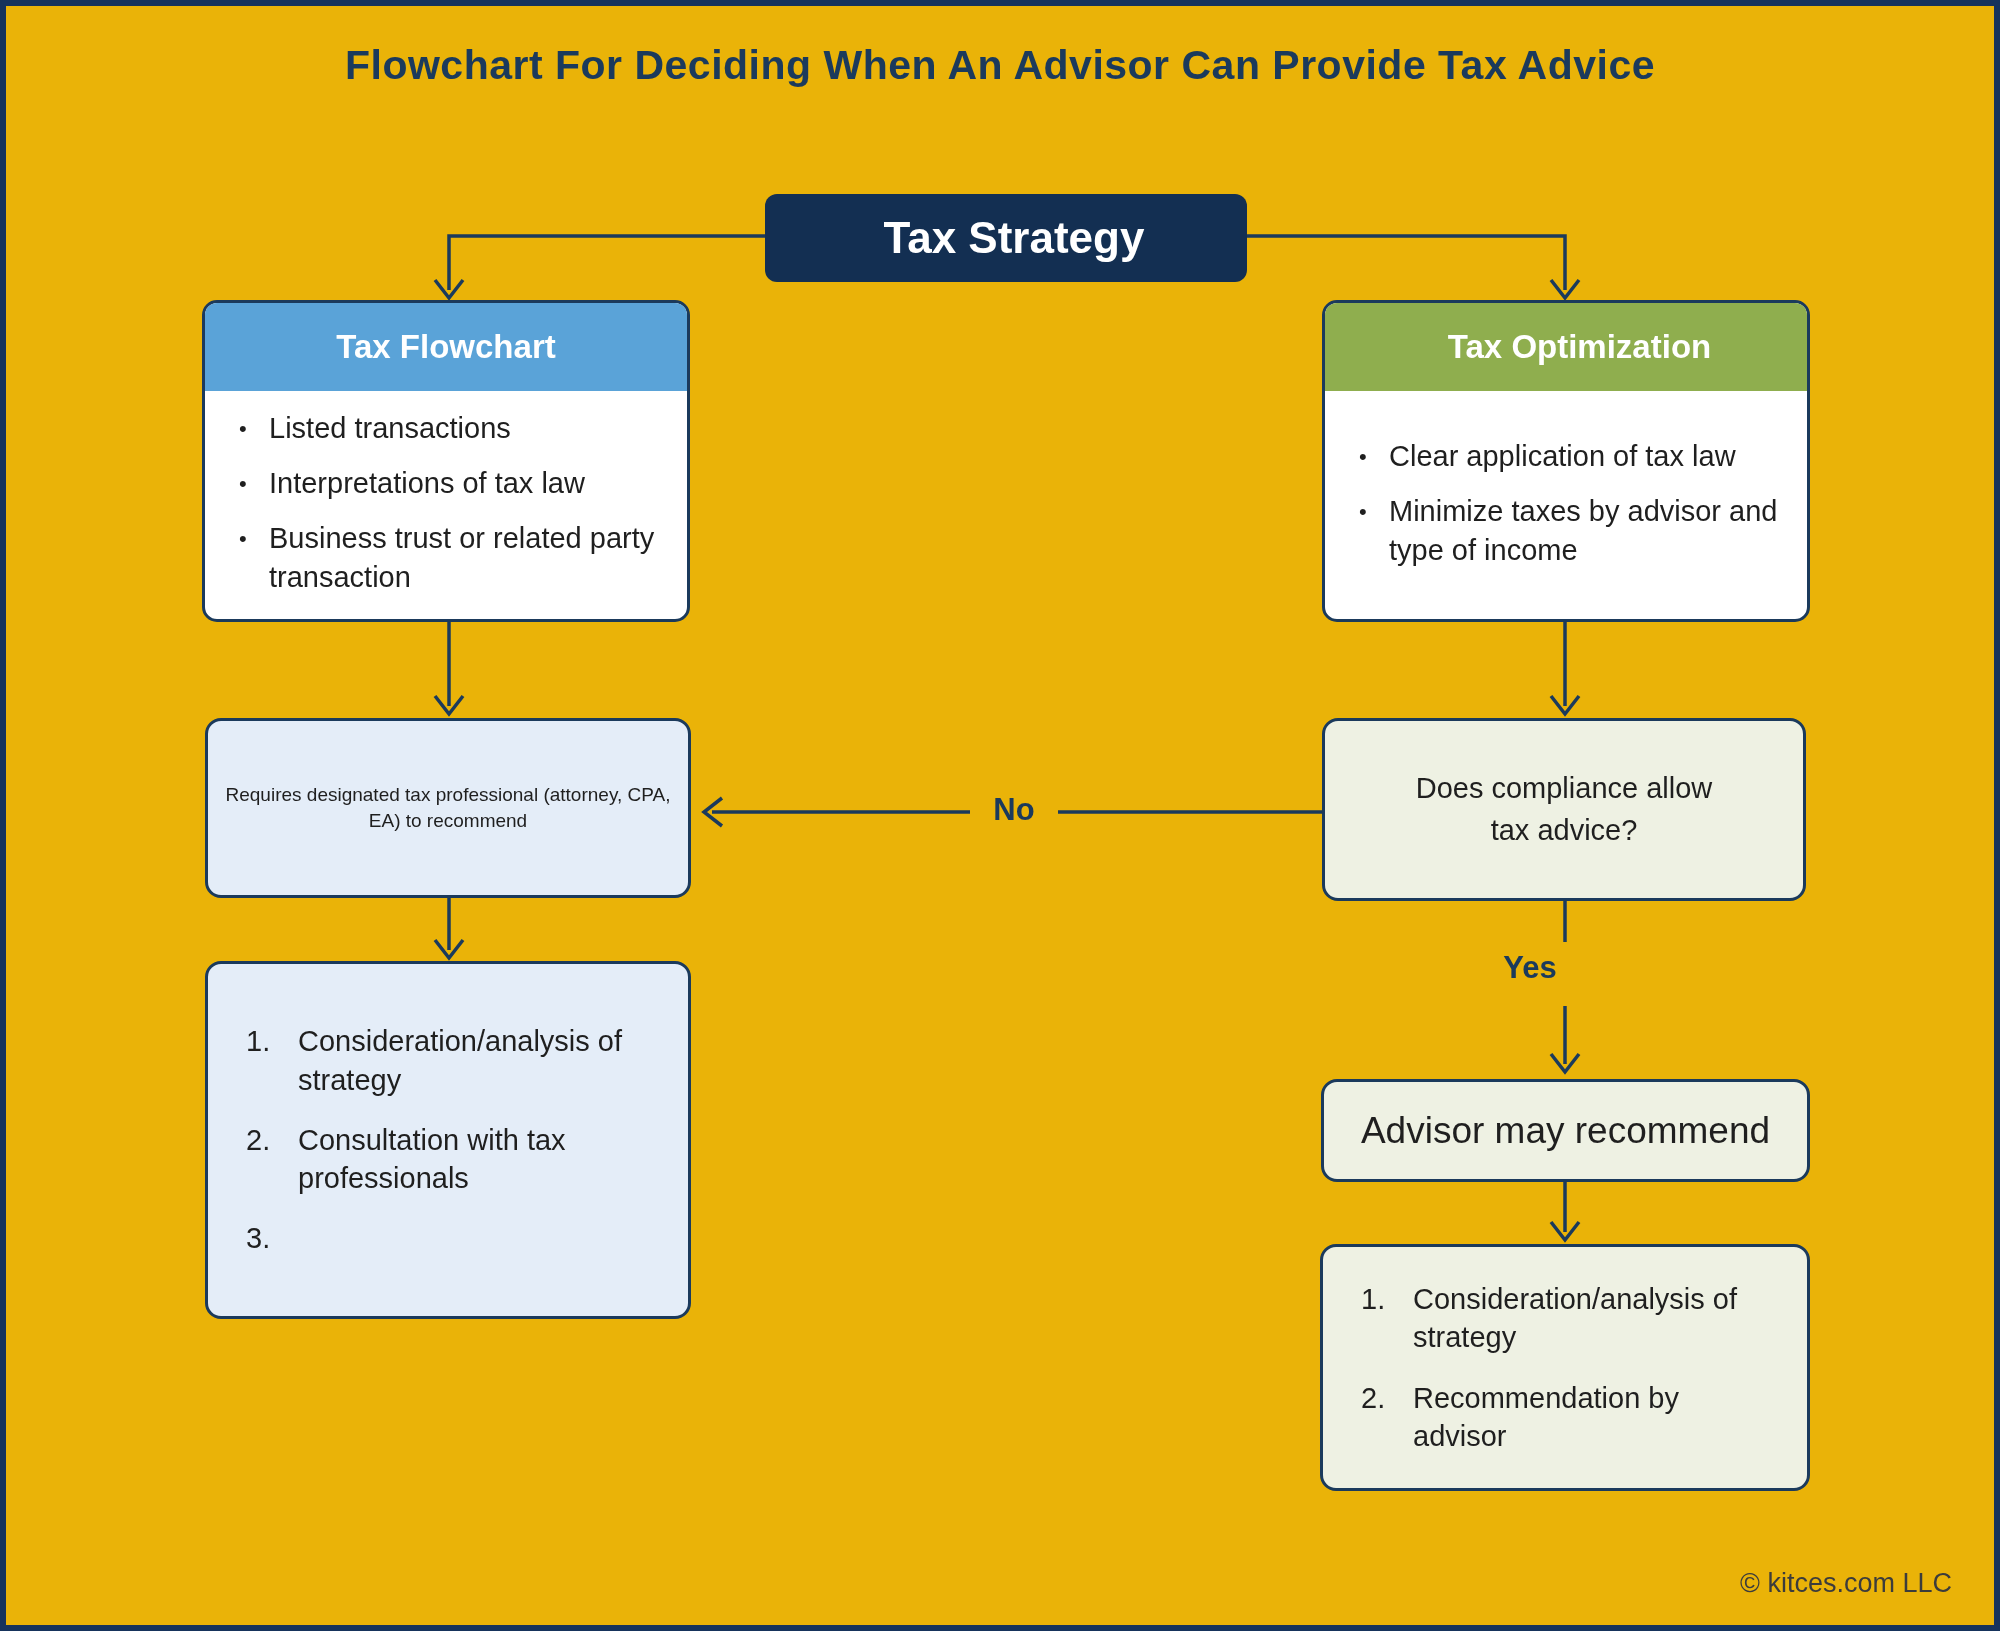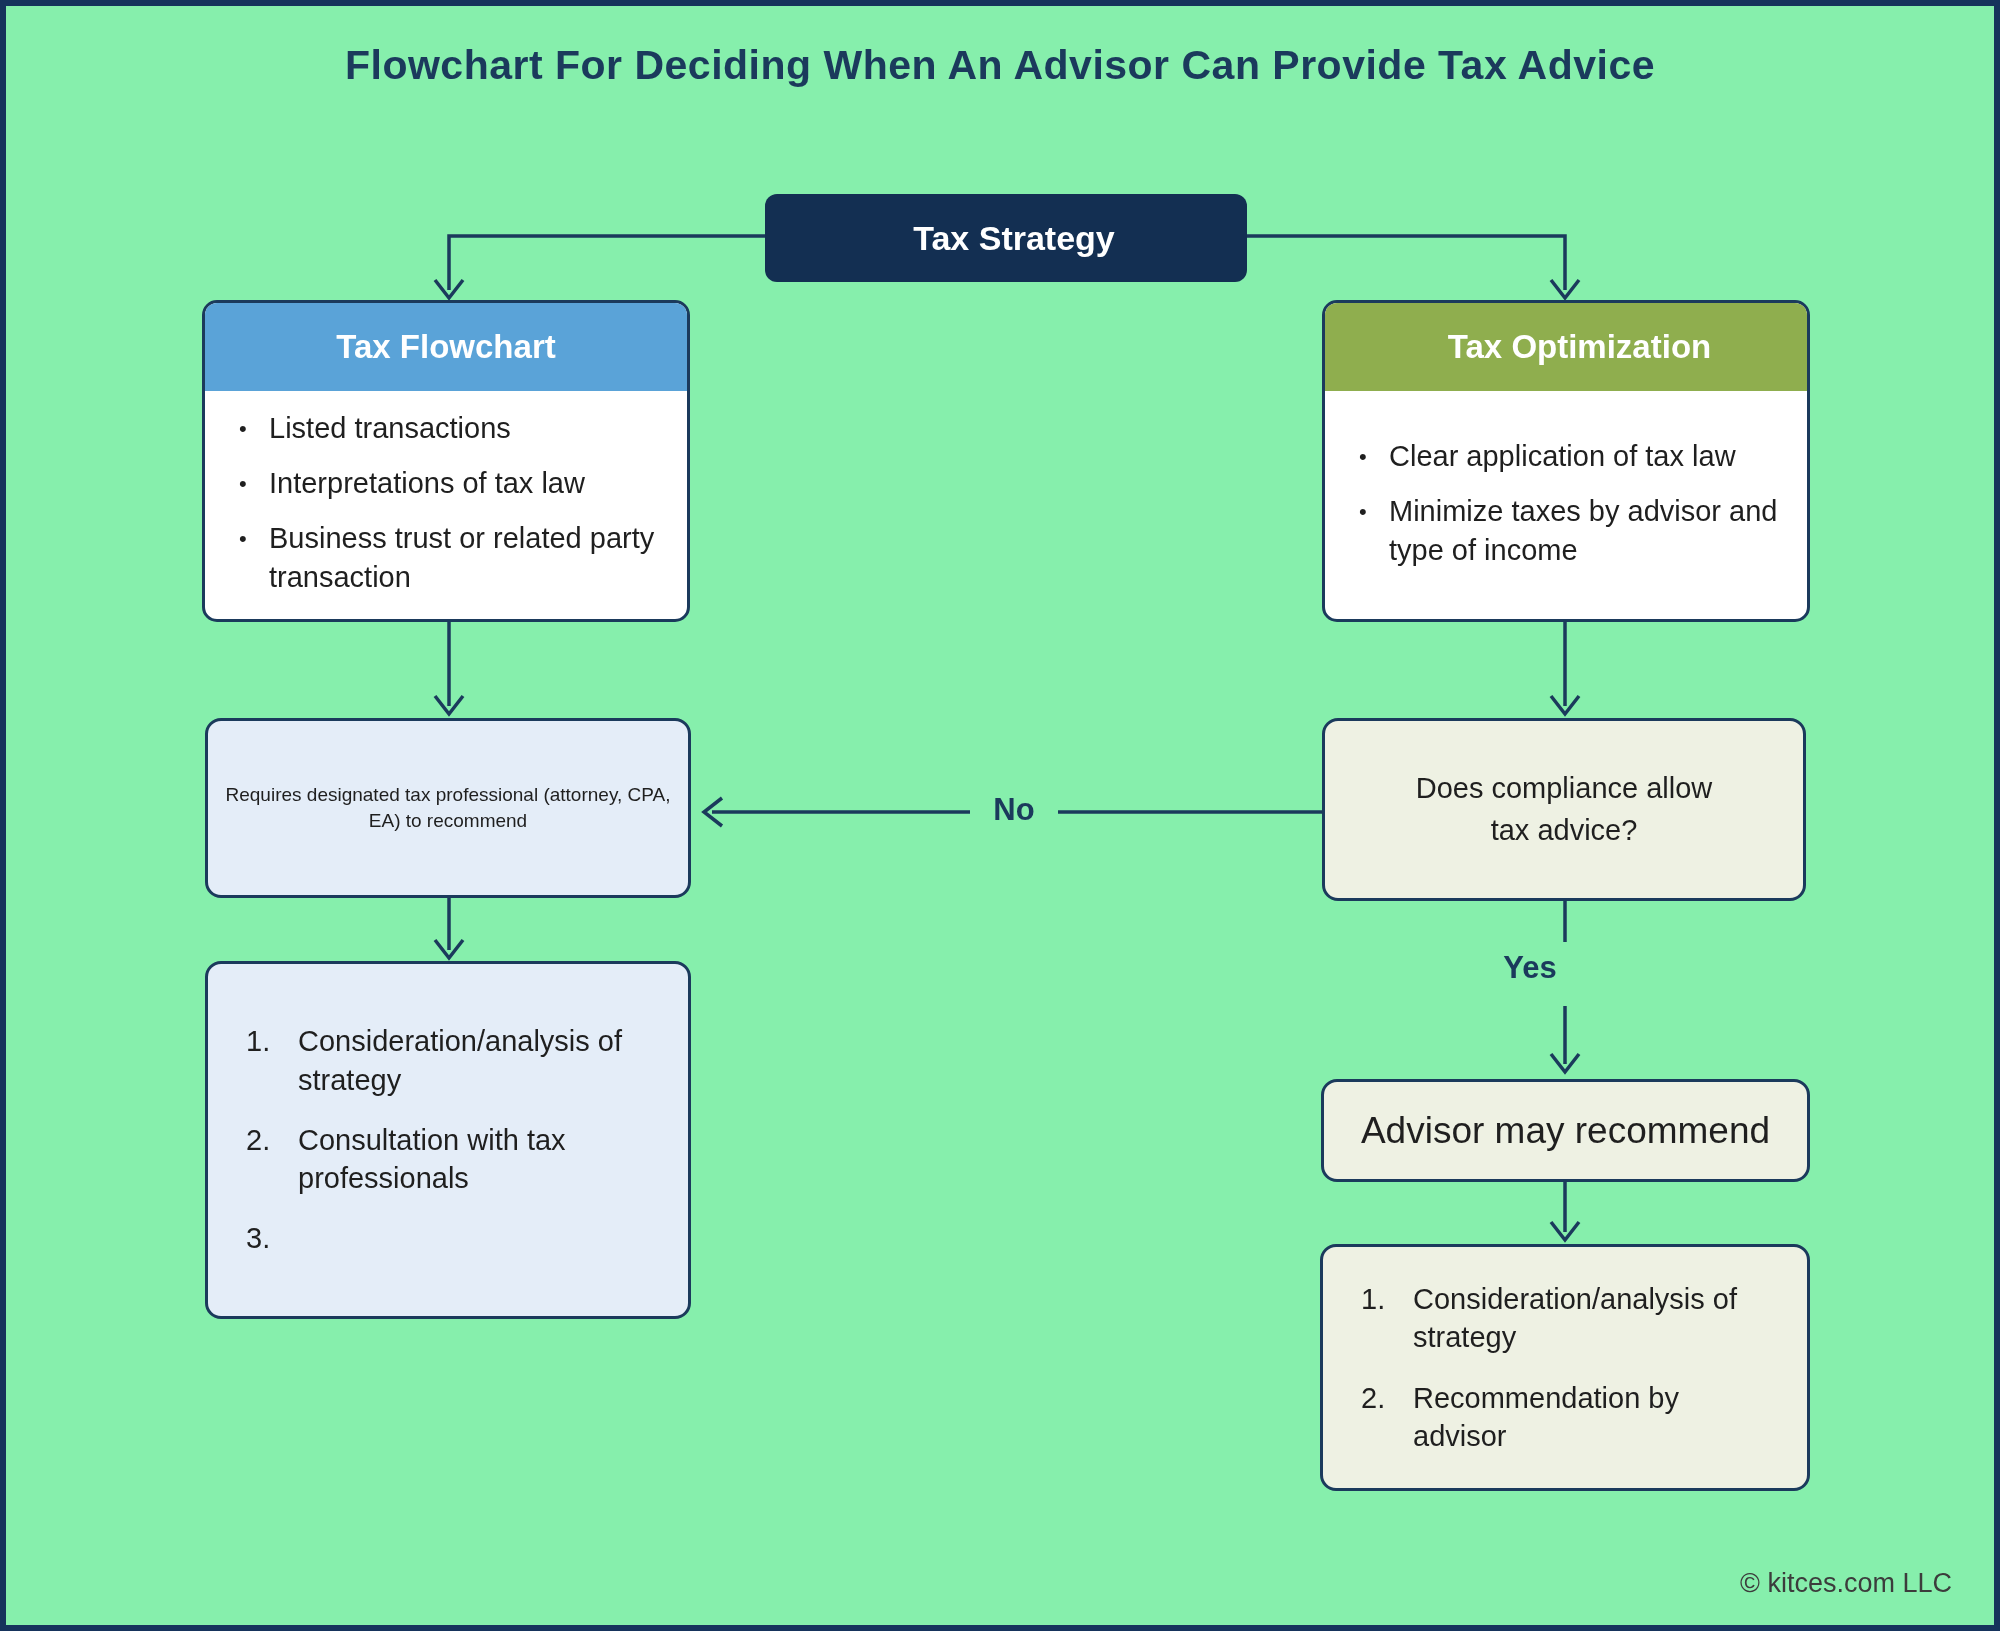--- a/index.html
+++ b/index.html
@@ -1,37 +1,37 @@
 <!DOCTYPE html>
 <html><head>
 <meta charset="utf-8">
 <style>
   html,body{margin:0;padding:0;background:#ffffff;}
   #canvas{
     position:relative;
     width:2000px;height:1631px;
     box-sizing:border-box;
     border:6px solid #16335c;
-    background:#86efac;
+    background:#eab308;
     font-family:"Liberation Sans", sans-serif;
     overflow:hidden;
   }
   .title{
     position:absolute;left:0;top:36px;width:100%;
     text-align:center;
     font-size:41px;font-weight:700;color:#1b3a5c;
     letter-spacing:0.5px;
   }
   svg.overlay{position:absolute;left:0;top:0;width:2000px;height:1631px;pointer-events:none;}
   .node{position:absolute;box-sizing:border-box;}
   .strategy{
     left:759px;top:188px;width:482px;height:88px;
     background:#132f52;border-radius:12px;
     display:flex;align-items:center;justify-content:center;
-    color:#ffffff;font-size:34px;font-weight:700;padding-left:16px;
+    color:#ffffff;font-size:44px;font-weight:700;padding-left:16px;
   }
   .bigbox{
     border:3px solid #1b3a5c;border-radius:15px;
     background:#ffffff;overflow:hidden;
     display:flex;flex-direction:column;
   }
   .avoidance{left:196px;top:294px;width:488px;height:322px;}
   .optimization{left:1316px;top:294px;width:488px;height:322px;}
   .bighead{
     height:88px;flex:0 0 88px;

